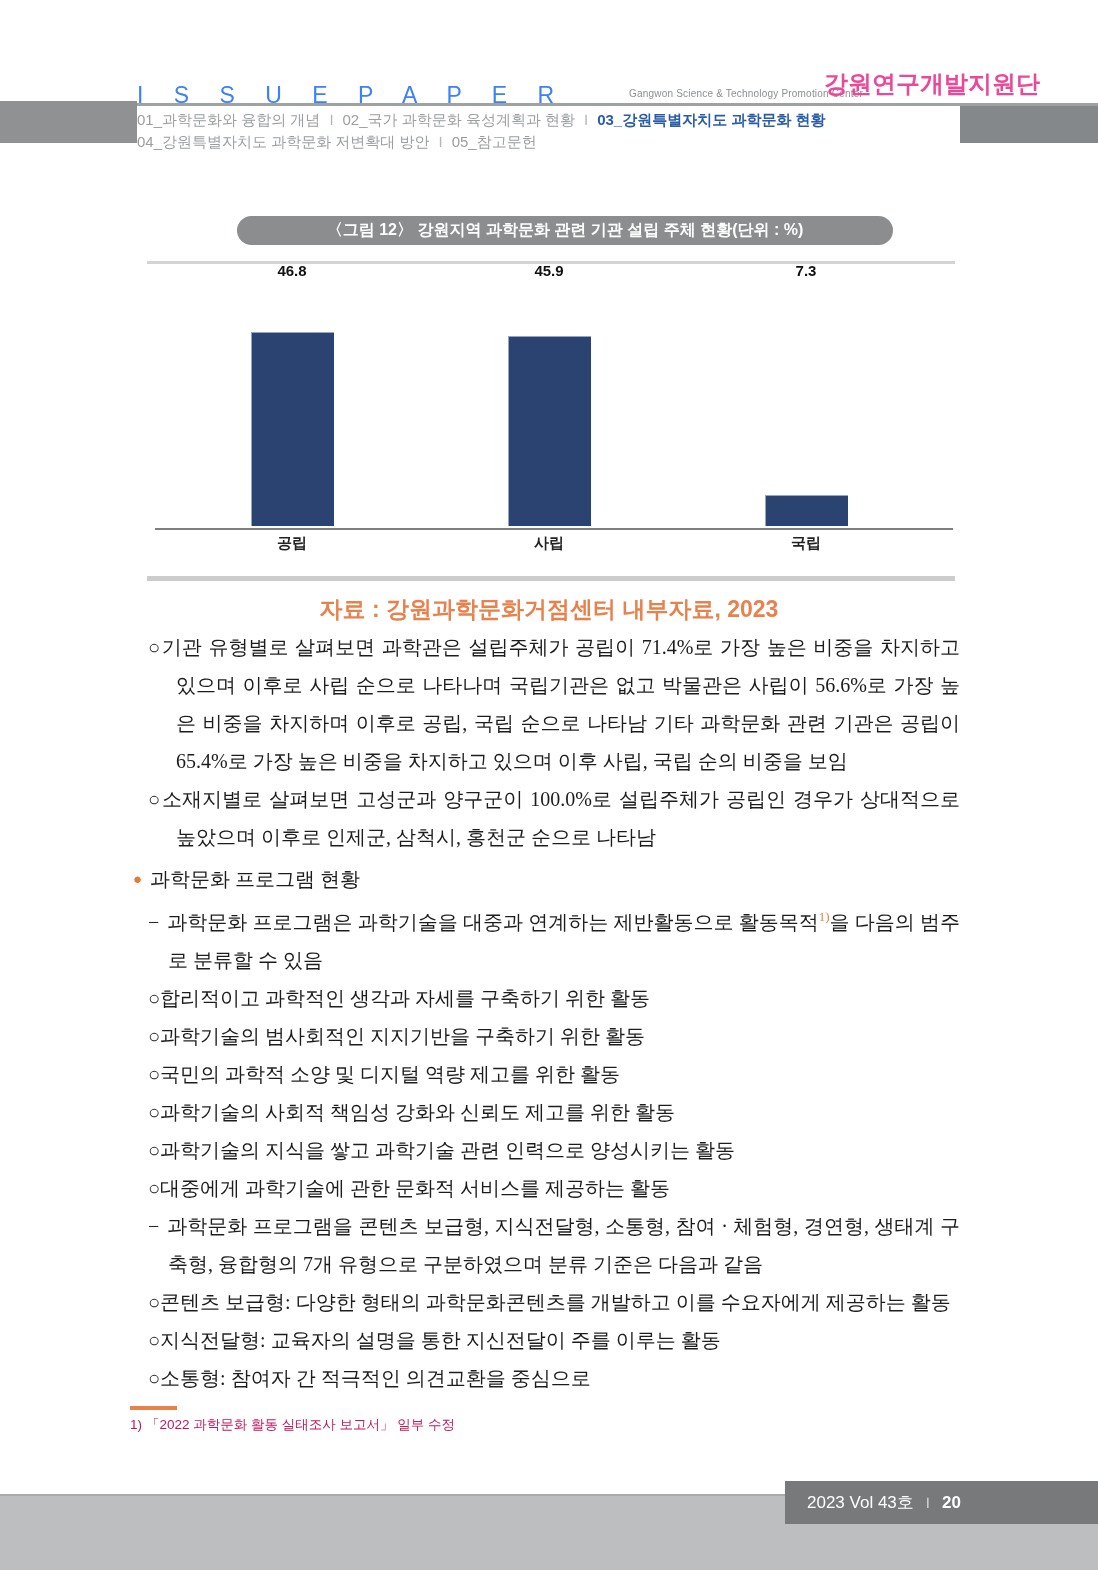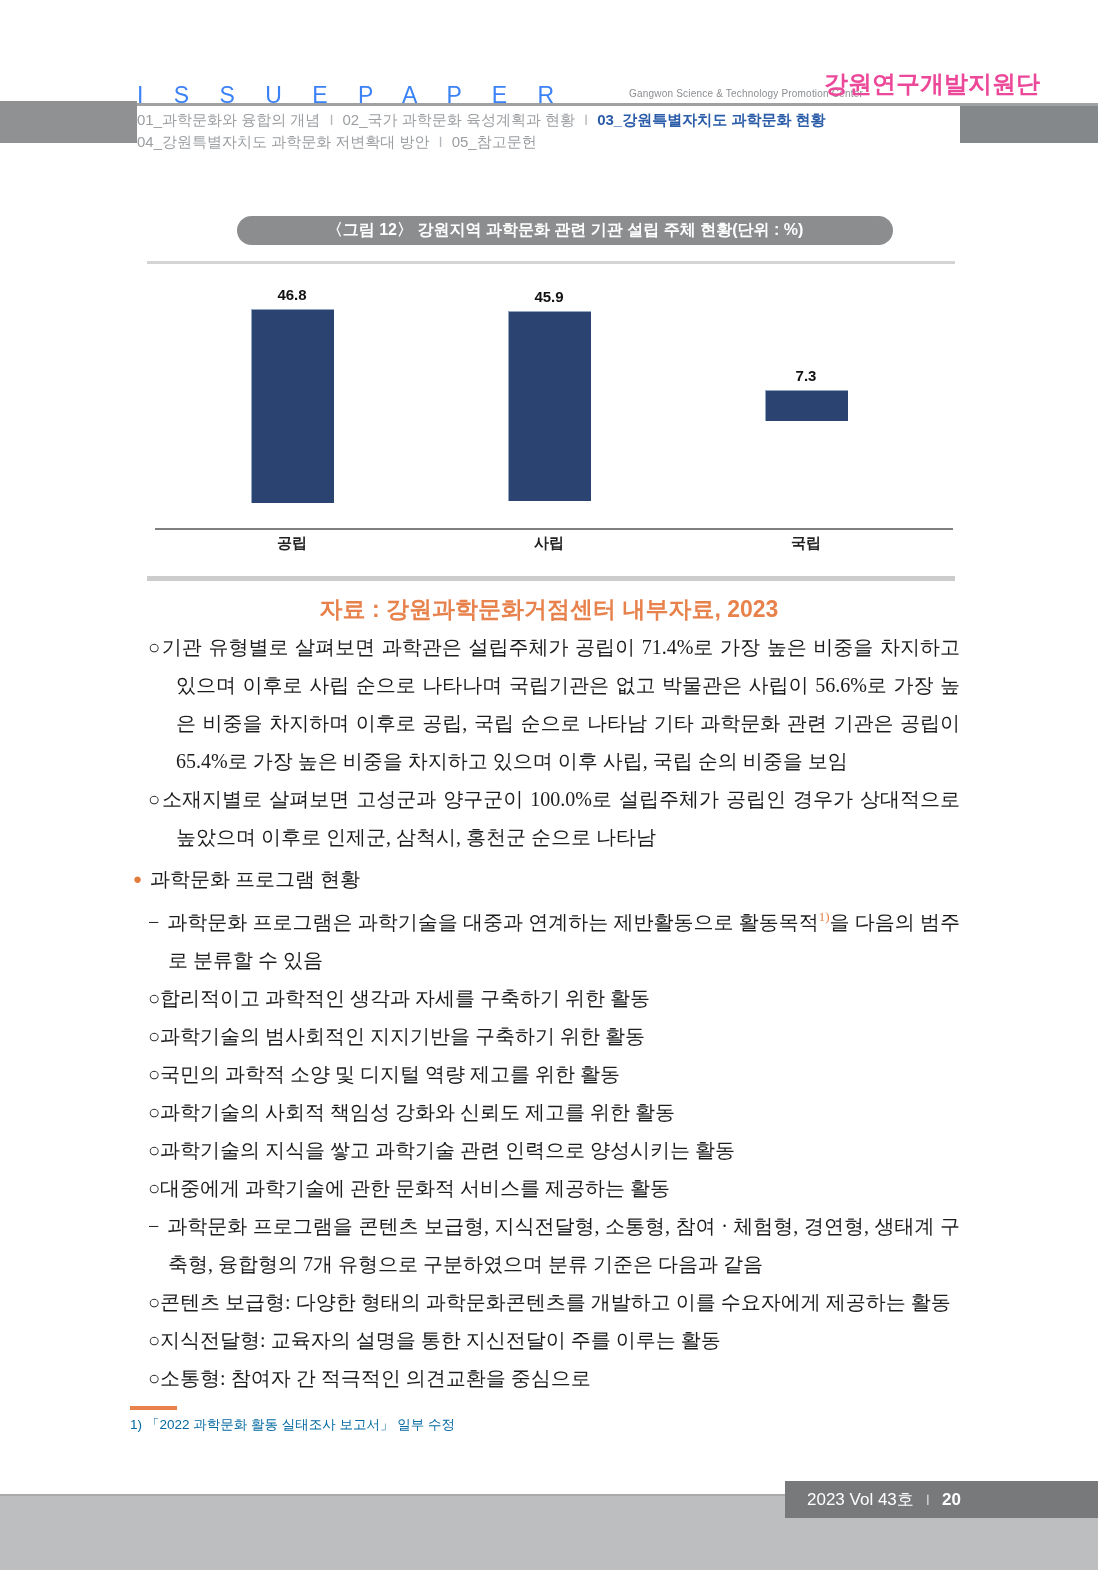--- a/index.html
+++ b/index.html
@@ -22,21 +22,21 @@
 
   
   .fig-title{position:absolute;left:237px;top:216px;width:656px;height:29px;background:#8b8d8f;
              border-radius:15px;color:#ffffff;font-size:16px;font-weight:600;line-height:28px;
              text-align:center;}
   .chart-top-rule{position:absolute;left:147px;top:261px;width:808px;height:3px;background:#d4d4d4;}
   .chart-bottom-rule{position:absolute;left:147px;top:576px;width:808px;height:5px;background:#cccccc;}
   .chart{position:absolute;left:147px;top:262px;width:808px;height:314px;}
   .axis-line{position:absolute;left:8px;top:266px;width:798px;height:2px;background:#7d7f81;}
   .bar-group{position:absolute;top:0;height:264px;width:82px;display:flex;flex-direction:column;
-             justify-content:center;align-items:center;}
+             justify-content:space-between;align-items:center;}
   .bar-group.g0{left:104px;} .bar-group.g1{left:361px;} .bar-group.g2{left:618px;}
   .bar-value{font-size:15px;font-weight:700;color:#111111;margin-bottom:6px;}
   .bar{width:82px;background:#2a4370;border-top:1px solid #93a7c4;border-left:1px solid #93a7c4;}
   .bar-cat{position:absolute;top:272px;width:82px;text-align:center;font-size:15px;font-weight:700;color:#222222;}
   .bar-cat.g0{left:104px;} .bar-cat.g1{left:361px;text-align:center;} .bar-cat.g2{left:618px;}
   .source{position:absolute;left:0;top:594px;width:1098px;text-align:center;font-size:23px;
           font-weight:700;color:#e8824d;}
 
   
   .body-text{position:absolute;left:148px;top:628px;width:812px;
@@ -44,27 +44,27 @@
              color:#1c1c1c;text-align:justify;}
   .para{padding-left:28px;text-indent:-28px;}
   .para.sect{margin-left:-15px;padding-left:22px;text-indent:-22px;margin-top:4px;}
   .para.sect .marker{color:#e07b39;font-size:15px;margin-right:8px;vertical-align:2px;}
   .para.dash{padding-left:20px;text-indent:-20px;}
   .para.dash .marker{margin-right:8px;}
   .fn-ref{color:#e8824a;font-size:13px;font-family:"Liberation Serif",serif;}
 
   
   .footnote-rule{position:absolute;left:130px;top:1406px;width:47px;height:4px;background:#e8824a;}
-  .footnote{position:absolute;left:130px;top:1416px;font-size:13.5px;color:#0369a1;}
+  .footnote{position:absolute;left:130px;top:1416px;font-size:13.5px;color:#be185d;}
   .footnote .fn-marker{margin-right:4px;}
 
   
   .footer-band{position:absolute;left:0;top:1494px;width:1098px;height:76px;background:#bcbec0;
                border-top:2px solid #a8aaac;box-sizing:border-box;}
-  .footer-bar{position:absolute;left:785px;top:1481px;width:313px;height:37px;background:#77797b;
+  .footer-bar{position:absolute;left:785px;top:1481px;width:313px;height:43px;background:#77797b;
               color:#ffffff;display:flex;align-items:center;font-size:17px;padding-left:22px;
               box-sizing:border-box;}
   .footer-bar .sep{margin:0 12px;color:#d6d7d8;font-size:14px;}
   .footer-bar .pageno{font-weight:700;}
 </style>
 </head>
 <body>
 
 <div class="page">
 

